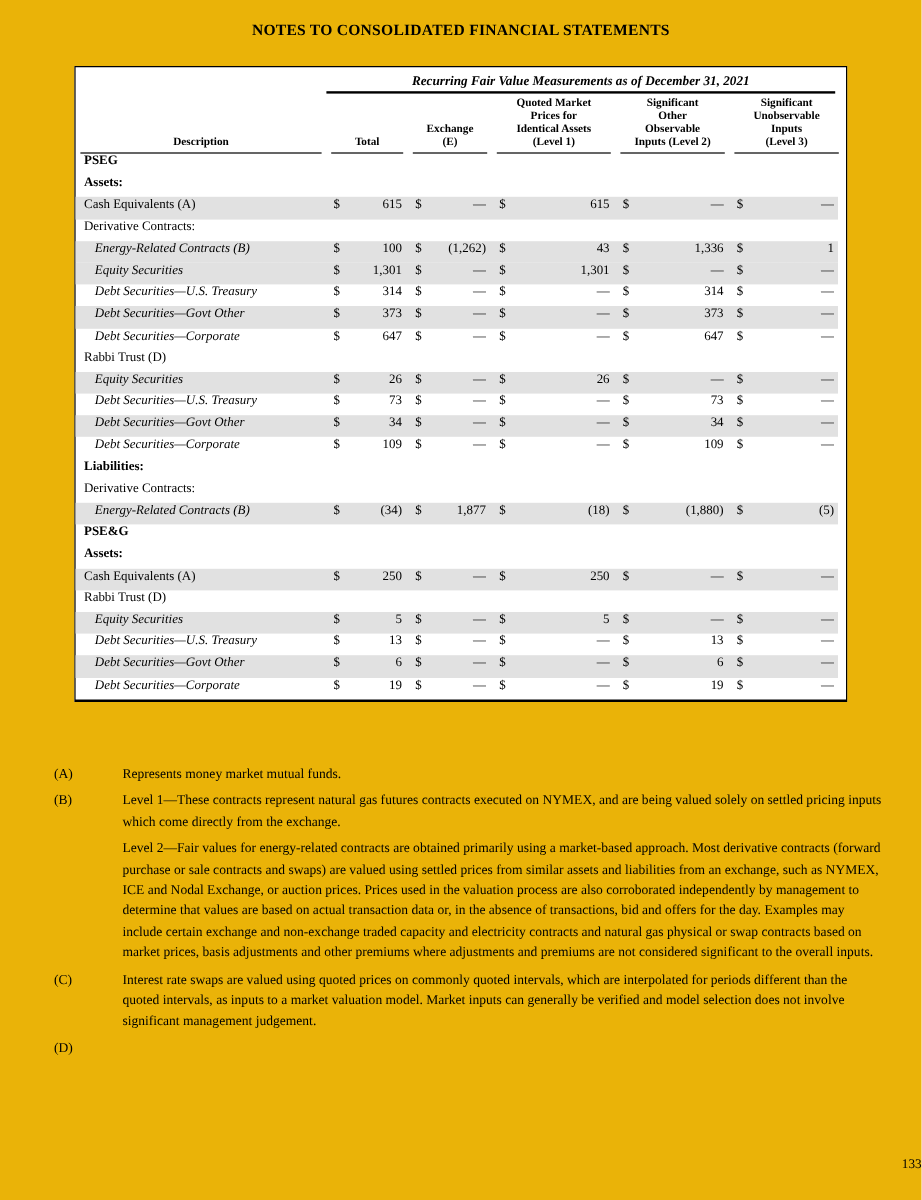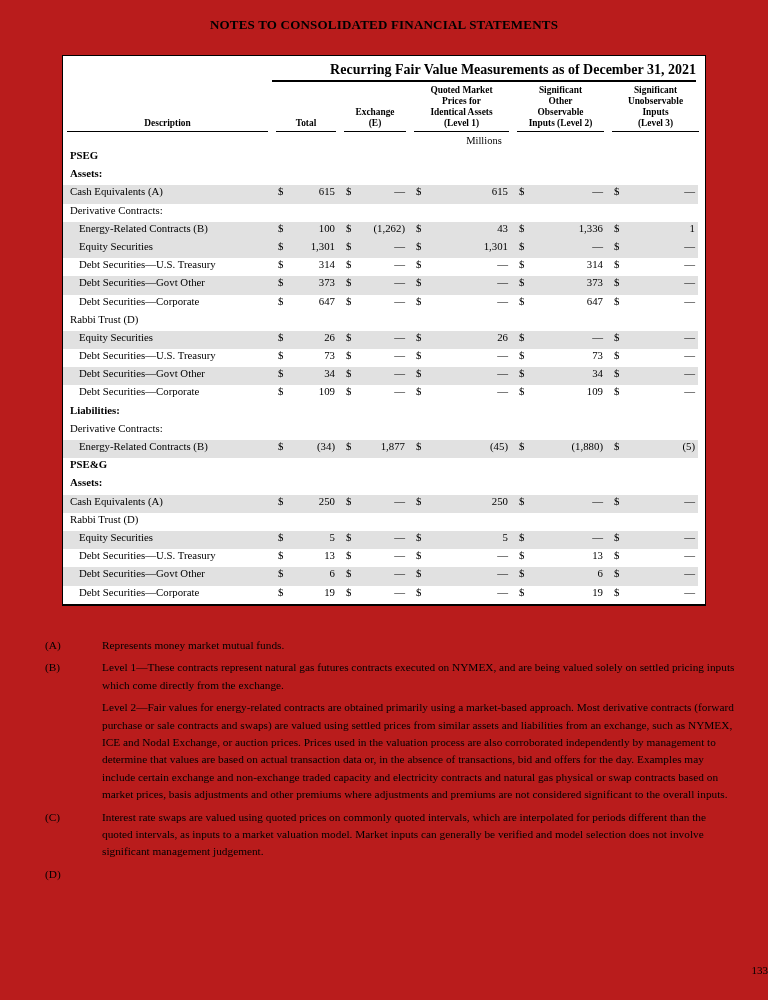--- a/index.html
+++ b/index.html
@@ -1,50 +1,50 @@
 <!DOCTYPE html>
 <html><head>
 <meta charset="utf-8">
 <style>
   html,body { margin:0; padding:0; background:#fff; }
   .page {
-    position:relative; width:768px; height:1000px; background:#b91c1c;
+    position:relative; width:768px; height:1000px; background:#eab308;
     font-family:"Liberation Serif", serif; color:#000; overflow:hidden;
   }
   .doc-title {
     position:absolute; top:17px; left:0; width:768px;
     text-align:center; font-weight:bold; font-size:13px; letter-spacing:0.2px;
   }
   
   .tbox {
     position:absolute; left:62px; top:55px; width:644px;
     border:1.5px solid #000; border-bottom-width:2.5px;
     box-sizing:border-box; background:#fff;
   }
   .span-head {
     margin-left:209px; width:424px; box-sizing:border-box;
-    text-align:right; font-weight:bold; font-size:14px;
-    padding:6px 0 2px 0; border-bottom:2.2px solid #000;
+    text-align:center; font-weight:bold; font-size:11px;
+    padding:6px 0 2px 0; border-bottom:2.2px solid #000;font-style:italic;
   }
   .hrow { display:flex; align-items:stretch; height:50px; }
   .hcell { display:flex; align-items:flex-end; justify-content:center; box-sizing:border-box; }
   .hcell .hinner {
     width:calc(100% - 8px); text-align:center; font-weight:bold;
     font-size:9.4px; line-height:11px; white-space:pre-line;
     border-bottom:1.5px solid #000; padding-bottom:2px;
   }
   .w-desc{width:209px;} .w-total{width:68px;} .w-netting{width:70px;}
   .w-level1{width:103px;} .w-level2{width:95px;} .w-level3{width:95px;}
   .millions { margin-left:209px; width:424px; text-align:center; font-size:10.5px; height:17px; line-height:17px; }
   
   .trow { display:flex; height:18.2px; font-size:10.8px; }
   .trow.shaded { background-image:linear-gradient(to right,#e1e1e1 0,#e1e1e1 calc(100% - 7px),rgba(0,0,0,0) calc(100% - 7px)); }
   .tdesc { width:209px; box-sizing:border-box; padding-left:7px; white-space:nowrap; overflow:hidden; }
   .tdesc.bold { font-weight:bold; }
-  .tdesc.ind { padding-left:16px; }
+  .tdesc.ind { padding-left:16px;font-style:italic; }
   .tnum { display:flex; justify-content:space-between; box-sizing:border-box; padding:0 5px 0 6px; }
   .tnum.w-level3 { padding-right:8px; }
   
   .footnotes { position:absolute; left:45px; top:637px; width:692px; font-size:11.3px; line-height:17.4px; }
   .fn-line { display:flex; }
   .fn-marker { width:57px; flex:none; }
   .fn-text { flex:1; margin-bottom:5px; }
   .page-number { position:absolute; top:964px; left:0; width:768px; text-align:right; font-size:11px; }
 </style>
 </head>
@@ -81,21 +81,20 @@
 Inputs (Level 2)</div>
       </div>
       <div class="hcell w-level3">
         <div class="hinner">Significant
 Unobservable
 Inputs
 (Level 3)</div>
       </div>
     </div>
 
-    <div class="millions">Millions</div>
 
     <div id="table-body">
         <div class="trow">
           <div class="tdesc bold">PSEG</div>
           <div class="tnum w-total"></div>
           <div class="tnum w-netting"></div>
           <div class="tnum w-level1"></div>
           <div class="tnum w-level2"></div>
           <div class="tnum w-level3"></div>
         </div>
@@ -374,21 +373,21 @@
           <div class="tnum w-total">
             <span>$</span>
             <span>(34)</span>
           </div>
           <div class="tnum w-netting">
             <span>$</span>
             <span>1,877</span>
           </div>
           <div class="tnum w-level1">
             <span>$</span>
-            <span>(45)</span>
+            <span>(18)</span>
           </div>
           <div class="tnum w-level2">
             <span>$</span>
             <span>(1,880)</span>
           </div>
           <div class="tnum w-level3">
             <span>$</span>
             <span>(5)</span>
           </div>
         </div>

